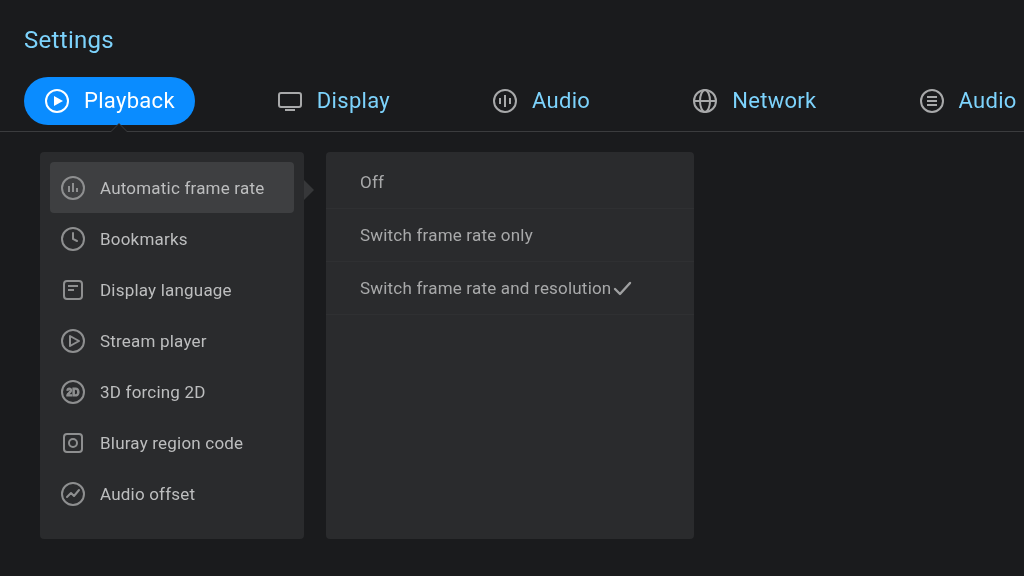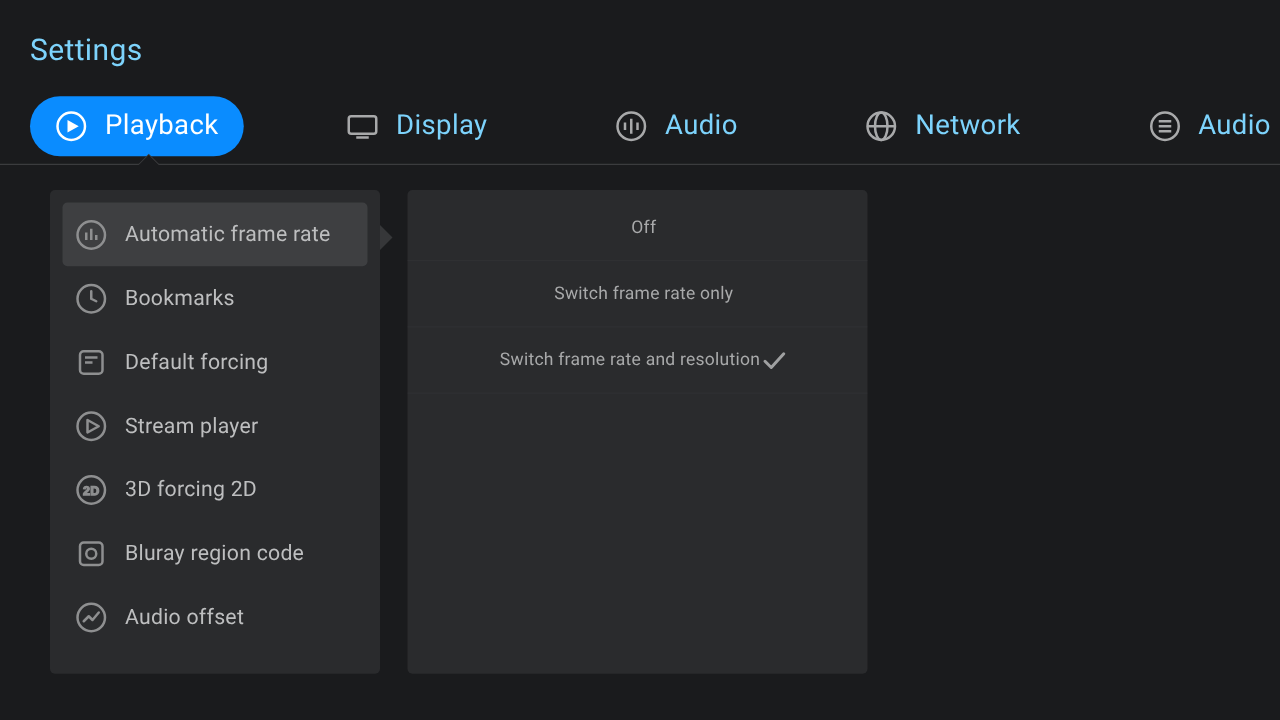--- a/index.html
+++ b/index.html
@@ -122,24 +122,24 @@
 
   .options-panel {
     background: #2a2b2d;
     border-radius: 4px;
     width: 368px;
     padding: 4px 0;
   }
   .option-row {
     display: flex;
     align-items: center;
-    justify-content: center;
+    justify-content: flex-start;
     height: 53px;
     padding: 0 24px 0 34px;
-    font-size: 14px;
+    font-size: 17px;
     color: #a8a9aa;
     border-bottom: 1px solid #34353780;
     cursor: pointer;
     letter-spacing: 0.2px;
   }
   .option-row:last-child { border-bottom: none; }
   .option-check { width: 22px; height: 22px; display:flex; align-items:center; justify-content:center; }
   .option-check svg { width: 22px; height: 22px; }
   .option-check svg path { stroke: #9fa0a1; stroke-width: 2.4; fill: none; stroke-linecap: round; stroke-linejoin: round; }
   .options-spacer { height: 220px; }
@@ -237,21 +237,21 @@
     </div>
 
     <div class="side-item">
       <span class="s-icon">
         <svg viewBox="0 0 26 26">
             <rect x="4" y="4" width="18" height="18" rx="3" fill="none" stroke-width="2"></rect>
             <line x1="8" y1="9" x2="18" y2="9" stroke-width="2"></line>
             <line x1="8" y1="13" x2="14" y2="13" stroke-width="2"></line>
           </svg>
       </span>
-      <span>Default forcing</span>
+      <span>Display language</span>
     </div>
 
     <div class="side-item">
       <span class="s-icon">
         <svg viewBox="0 0 26 26">
             <circle cx="13" cy="13" r="11" fill="none" stroke-width="2"></circle>
             <path d="M10 8 L19 13 L10 18 Z" fill="none" stroke-width="2" stroke-linejoin="round"></path>
           </svg>
       </span>
       <span>Stream player</span>

